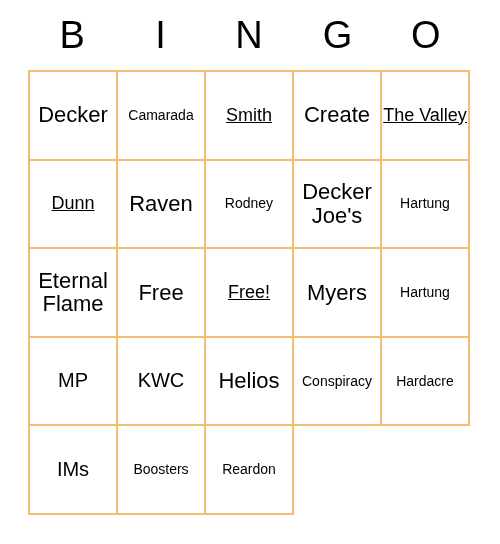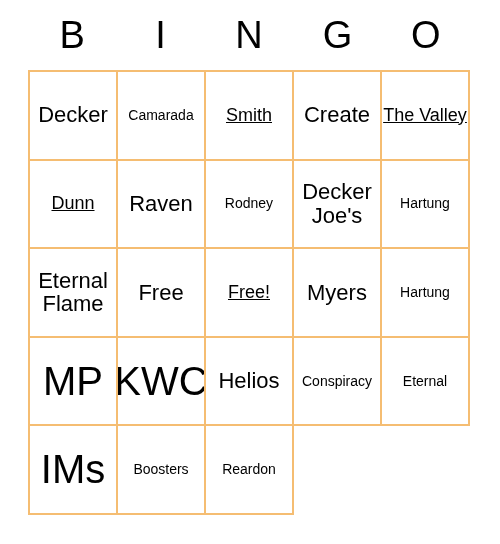--- a/index.html
+++ b/index.html
@@ -78,21 +78,21 @@
     color: #000000;
     word-break: normal;
     hyphens: none;
   }
 
   
   .size-xs .cell-text { font-size: 14px; }
   .size-s  .cell-text { font-size: 14px; }
   .size-m  .cell-text { font-size: 22px; }
   .size-l  .cell-text { font-size: 18px; text-decoration: underline; }
-  .size-xl .cell-text { font-size: 40px; }
+  .size-xl .cell-text { font-size: 20px; }
 </style>
 </head>
 <body>
 
 <div id="bingo-card">
 
   <div id="bingo-header">
     <div class="header-letter">B</div>
     <div class="header-letter">I</div>
     <div class="header-letter">N</div>
@@ -157,21 +157,21 @@
         <span class="cell-text">KWC</span>
       </div>
     <div class="bingo-cell size-m">
         <span class="cell-text">Helios</span>
       </div>
 
     <div class="bingo-cell size-xs">
         <span class="cell-text">Conspiracy</span>
       </div>
     <div class="bingo-cell size-s">
-        <span class="cell-text">Eternal</span>
+        <span class="cell-text">Hardacre</span>
       </div>
     <div class="bingo-cell size-xl">
         <span class="cell-text">IMs</span>
       </div>
     <div class="bingo-cell size-s">
         <span class="cell-text">Boosters</span>
       </div>
     <div class="bingo-cell size-s">
         <span class="cell-text">Reardon</span>
       </div>

